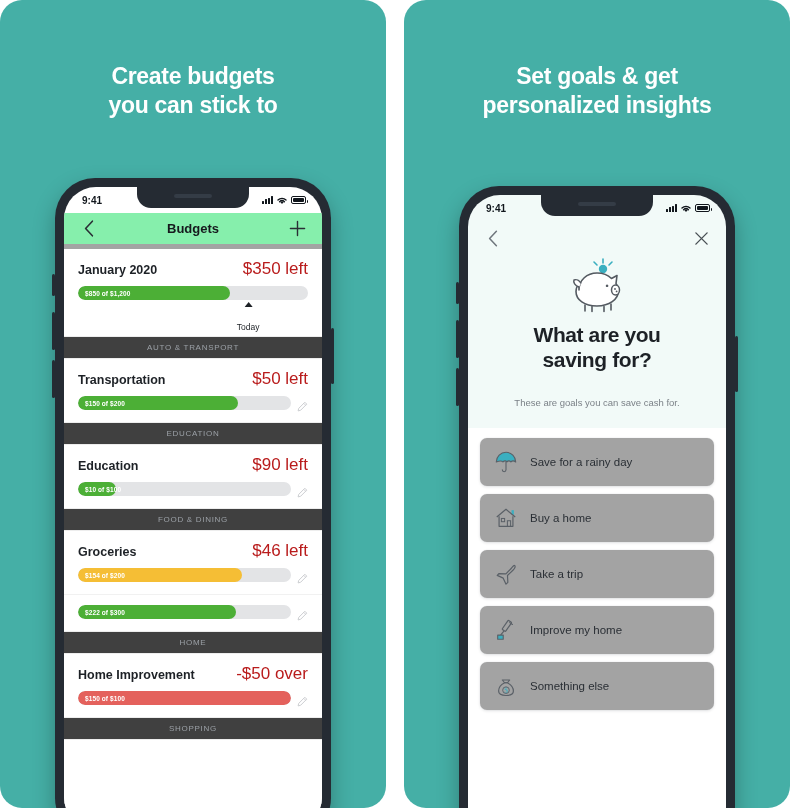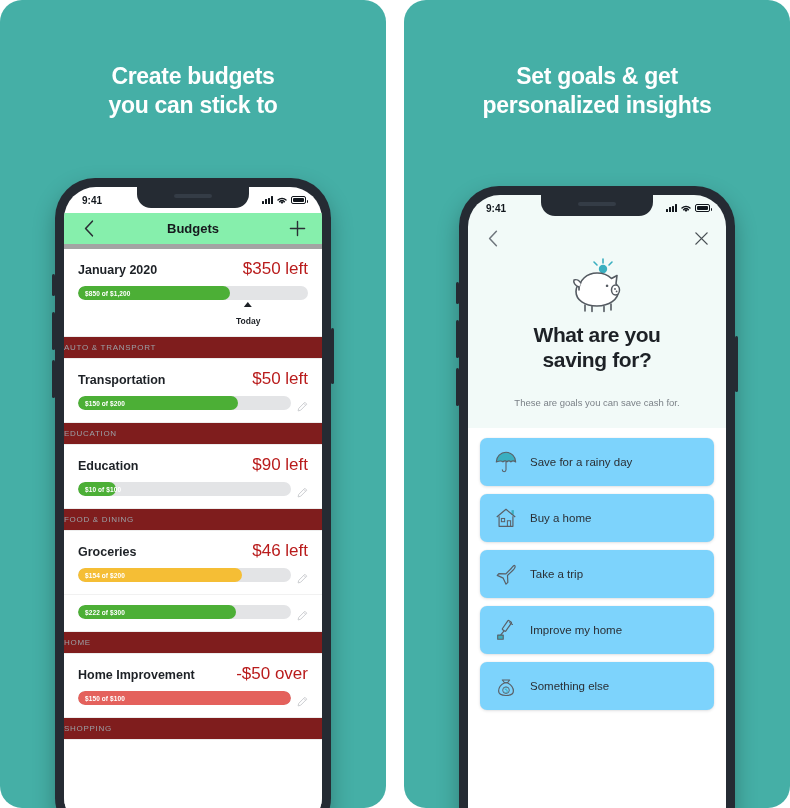--- a/index.html
+++ b/index.html
@@ -101,25 +101,25 @@
     border-bottom: 5px solid #a3a3a3;
   }
   .navbar.plain { background: transparent; border-bottom: none; height: 34px; }
   .nav-title { font-size: 13px; font-weight: bold; color: #16191d; }
   .nav-ico { width: 22px; height: 22px; color: #4a4f56; display: flex; align-items: center; justify-content: center; }
   .nav-ico.dark { color: #1c2024; }
 
   
   .budget-scroll { height: calc(100% - 62px); overflow: hidden; background: #ffffff; }
   .sec-head {
-    background: #7f1d1d;
+    background: #404040;
     color: #9ba0a6;
     font-size: 8px;
     letter-spacing: 0.7px;
-    text-align: left;
+    text-align: center;
     padding: 6px 0;
     border-top: 1px solid #ededed;
     border-bottom: 1px solid #ededed;
   }
   .brow { padding: 10px 14px 12px; background:#fff; }
   .brow + .brow { border-top: 1px solid #f1f1f1; }
   .brow-top { display: flex; justify-content: space-between; align-items: baseline; margin-bottom: 7px; }
   .brow-name { font-size: 12.5px; font-weight: bold; color: #1d2126; }
   .brow-left { font-size: 17px; color: #b91c1c; }
   .brow-bar-wrap { display: flex; align-items: center; gap: 6px; }
@@ -137,36 +137,36 @@
   .fill span { font-size: 6.5px; font-weight: bold; color: #ffffff; letter-spacing: 0.1px; }
   .pencil { width: 11px; height: 11px; color: #c9cbce; flex: 0 0 auto; }
 
   .today-wrap { position: relative; height: 22px; margin-top: 2px; }
   .today-mark { position: absolute; text-align: center; transform: translateX(-50%); }
   .today-arrow {
     width: 0; height: 0; margin: 0 auto;
     border-left: 4px solid transparent; border-right: 4px solid transparent;
     border-bottom: 5px solid #1d2126;
   }
-  .today-label { font-size: 8.5px; font-weight: bold; color: #1d2126; margin-top: 9px; }
+  .today-label { font-size: 8.5px; font-weight: normal; color: #1d2126; margin-top: 15px; }
 
   
   .goals-hero { text-align: center; padding: 2px 20px 20px; background: #f2faf8; }
   .piggy { margin: 0 auto 8px; display: block; }
   .goals-title {
     font-size: 21px; font-weight: bold; color: #1d2126;
     line-height: 1.18; letter-spacing: -0.4px; margin-bottom: 24px;
   }
   .goals-sub { font-size: 9.5px; color: #7b8187; }
 
   .goals-list { padding: 10px 12px 0; background: #ffffff; height: calc(100% - 228px); }
   .goal-card {
     display: flex; align-items: center;
     gap: 12px;
-    background: #7dd3fc;
+    background: #a3a3a3;
     border-radius: 7px;
     padding: 12px 14px;
     margin-bottom: 8px;
     box-shadow: 0 1px 3px rgba(30,40,50,0.13), 0 0 0 0.5px rgba(30,40,50,0.03);
   }
   .goal-ico { width: 24px; height: 24px; flex: 0 0 auto; }
   .goal-label { font-size: 11.5px; color: #2a2f35; }
 </style>
 </head>
 <body>

